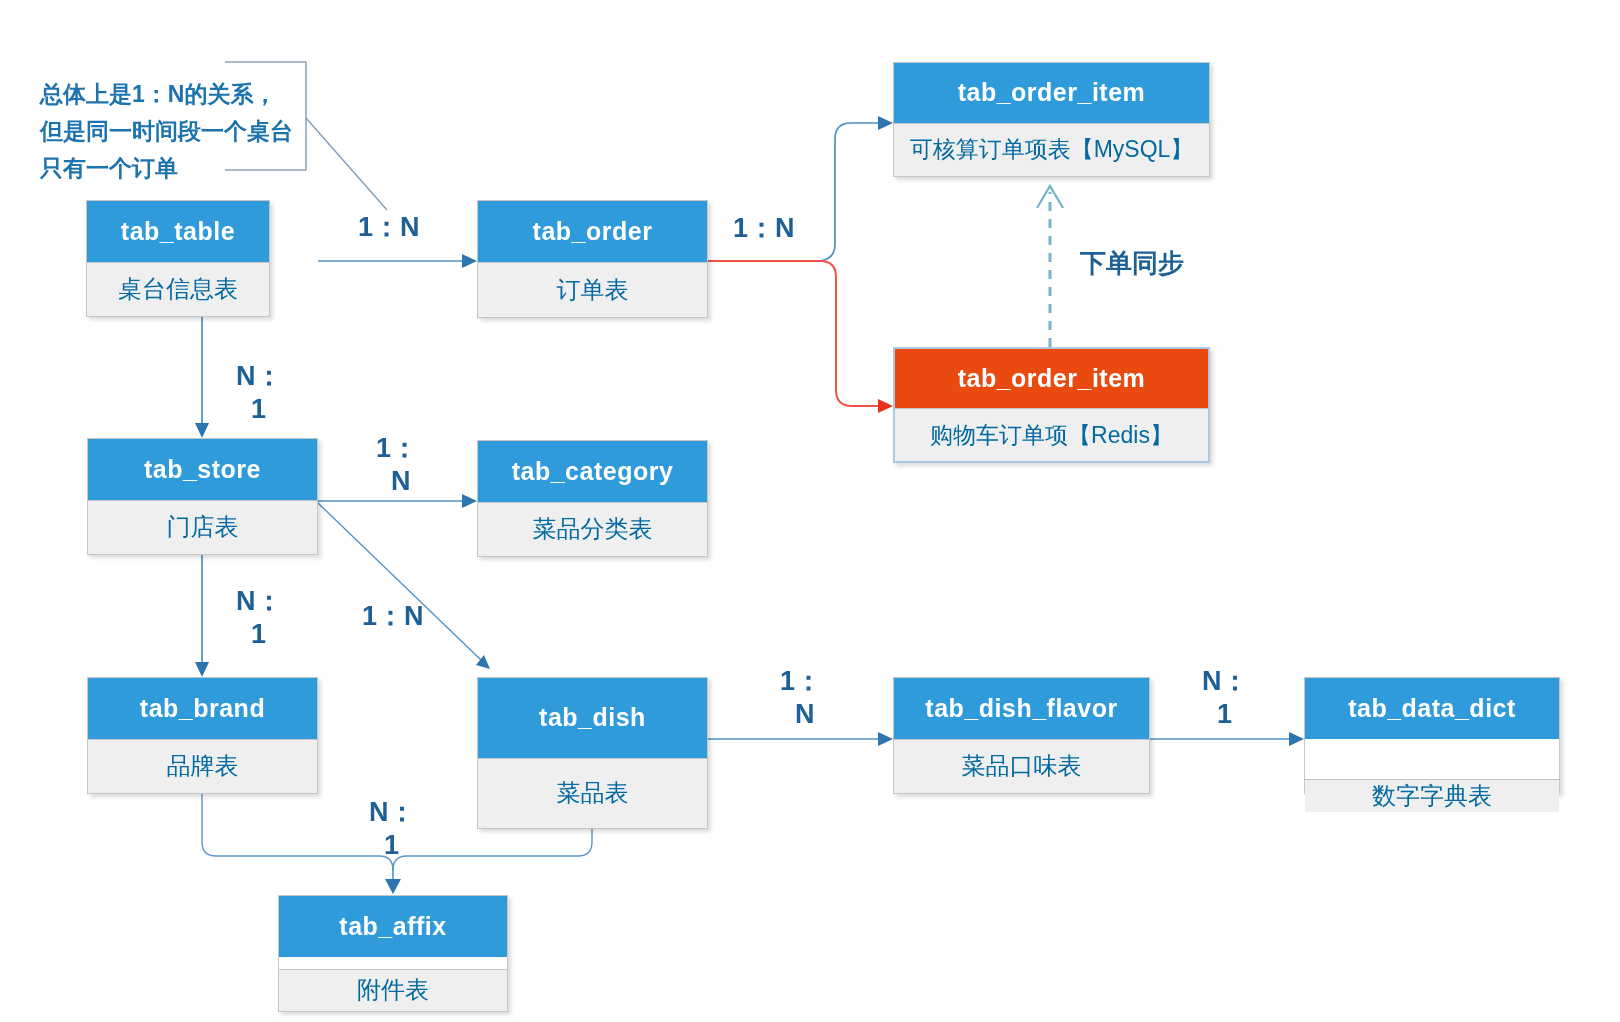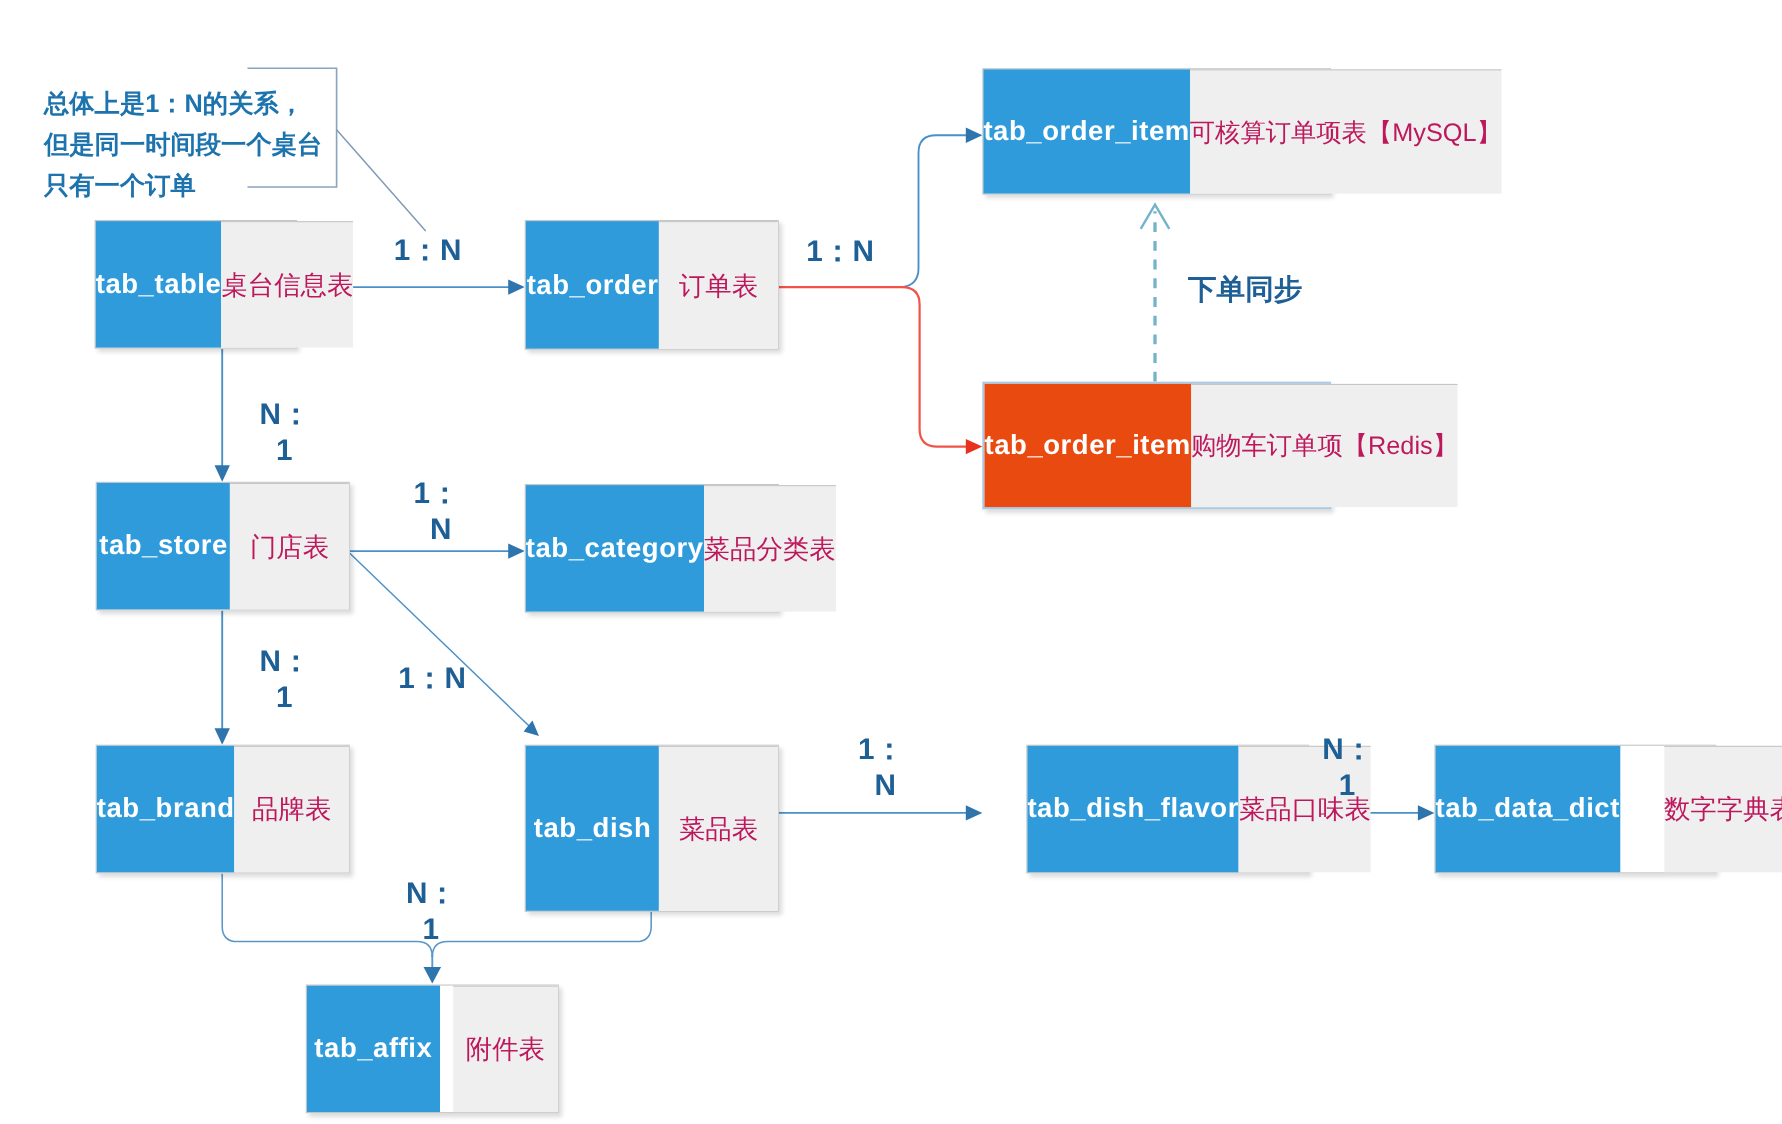--- a/index.html
+++ b/index.html
@@ -1,38 +1,38 @@
 <!DOCTYPE html>
 <html><head>
 <meta charset="utf-8">
 <style>
   html,body{margin:0;padding:0;background:#ffffff;font-family:"Liberation Sans","DejaVu Sans",sans-serif;}
   #canvas{position:relative;width:1620px;height:1022px;background:#ffffff;overflow:hidden;}
   #connectors{position:absolute;left:0;top:0;width:1620px;height:1022px;pointer-events:none;}
 
   
-  .entity{position:absolute;display:flex;flex-direction:row;border:1px solid #c6c6c6;
+  .entity{position:absolute;display:flex;flex-direction:column;border:1px solid #c6c6c6;
           box-shadow:3px 3px 4px rgba(0,0,0,0.14);background:#ffffff;box-sizing:border-box;}
   .entity-header{flex:0 0 53%;background:#2f9bdb;color:#ffffff;display:flex;align-items:center;
           justify-content:center;font-size:25px;font-weight:600;letter-spacing:0.5px;}
-  .entity-body{flex:1;background:#efefef;color:#be185d;display:flex;align-items:center;
+  .entity-body{flex:1;background:#efefef;color:#0369a1;display:flex;align-items:center;
           justify-content:center;font-size:24px;border-top:1px solid #c6c6c6;white-space:nowrap;}
   .entity.orange{border:2px solid #a9c9e4;}
   .entity.orange .entity-header{background:#e84a10;}
   .entity.wide .entity-body{font-size:23px;}
 
   .e-tab-table{left:86px;top:200px;width:184px;height:117px;}
   .e-tab-order{left:477px;top:200px;width:231px;height:118px;}
   .e-order-item-mysql{left:893px;top:62px;width:317px;height:115px;}
   .e-order-item-redis{left:893px;top:347px;width:317px;height:116px;}
   .e-tab-store{left:87px;top:438px;width:231px;height:117px;}
   .e-tab-category{left:477px;top:440px;width:231px;height:117px;}
   .e-tab-brand{left:87px;top:677px;width:231px;height:117px;}
   .e-tab-dish{left:477px;top:677px;width:231px;height:152px;}
-  .e-tab-dish-flavor{left:893px;top:677px;width:257px;height:117px;margin-left:40px;}
+  .e-tab-dish-flavor{left:893px;top:677px;width:257px;height:117px;}
   .e-tab-data-dict{left:1304px;top:677px;width:256px;height:117px;gap:40px;}
   .e-tab-affix{left:278px;top:895px;width:230px;height:117px;gap:12px;}
 
   
   .rel-label{position:absolute;color:#1e5f95;font-weight:700;font-size:27px;line-height:33px;white-space:nowrap;}
   .rl-indent{padding-left:15px;}
   .l-table-order{left:358px;top:211px;}
   .l-order-items{left:733px;top:212px;}
   .l-table-store{left:236px;top:360px;}
   .l-store-category{left:376px;top:432px;}

